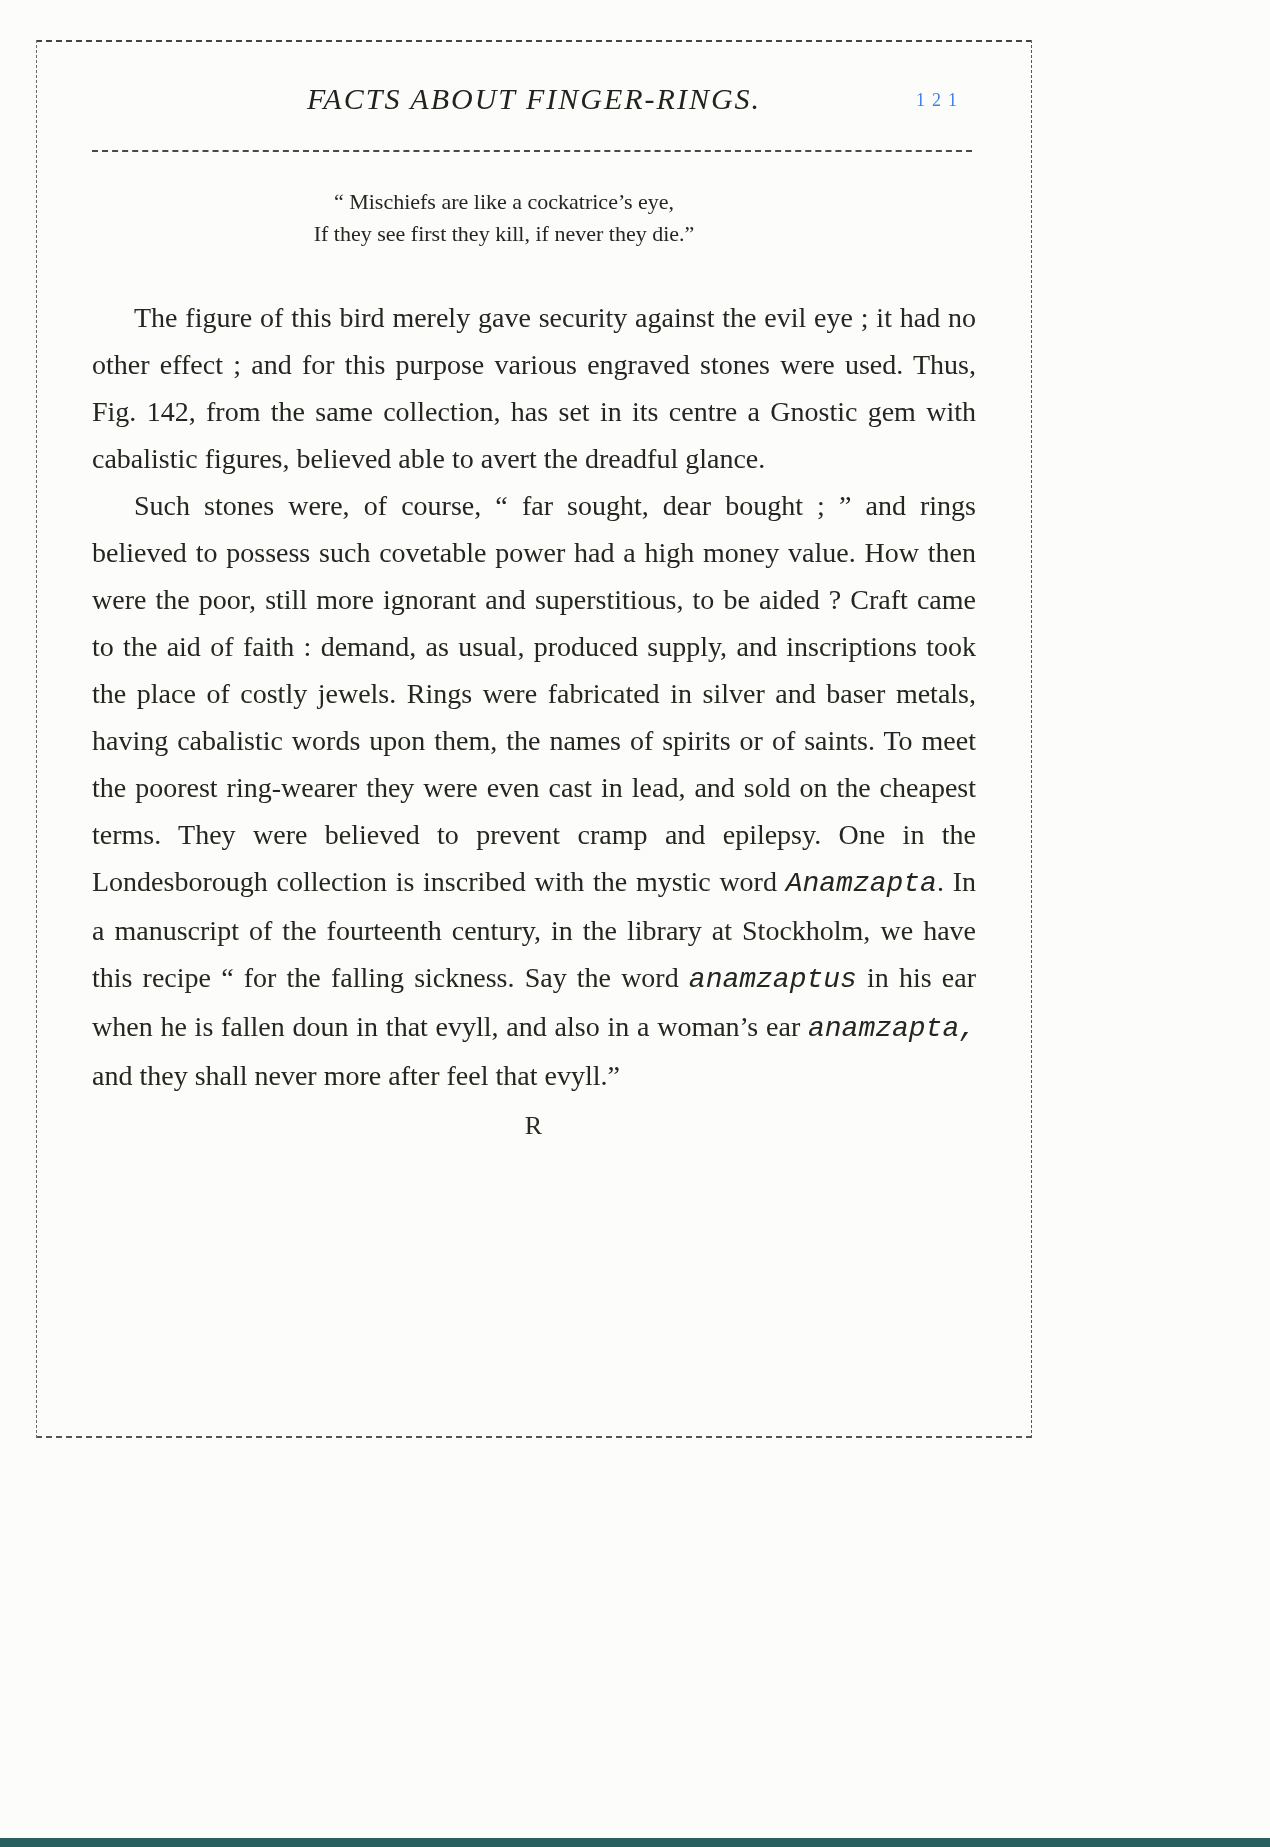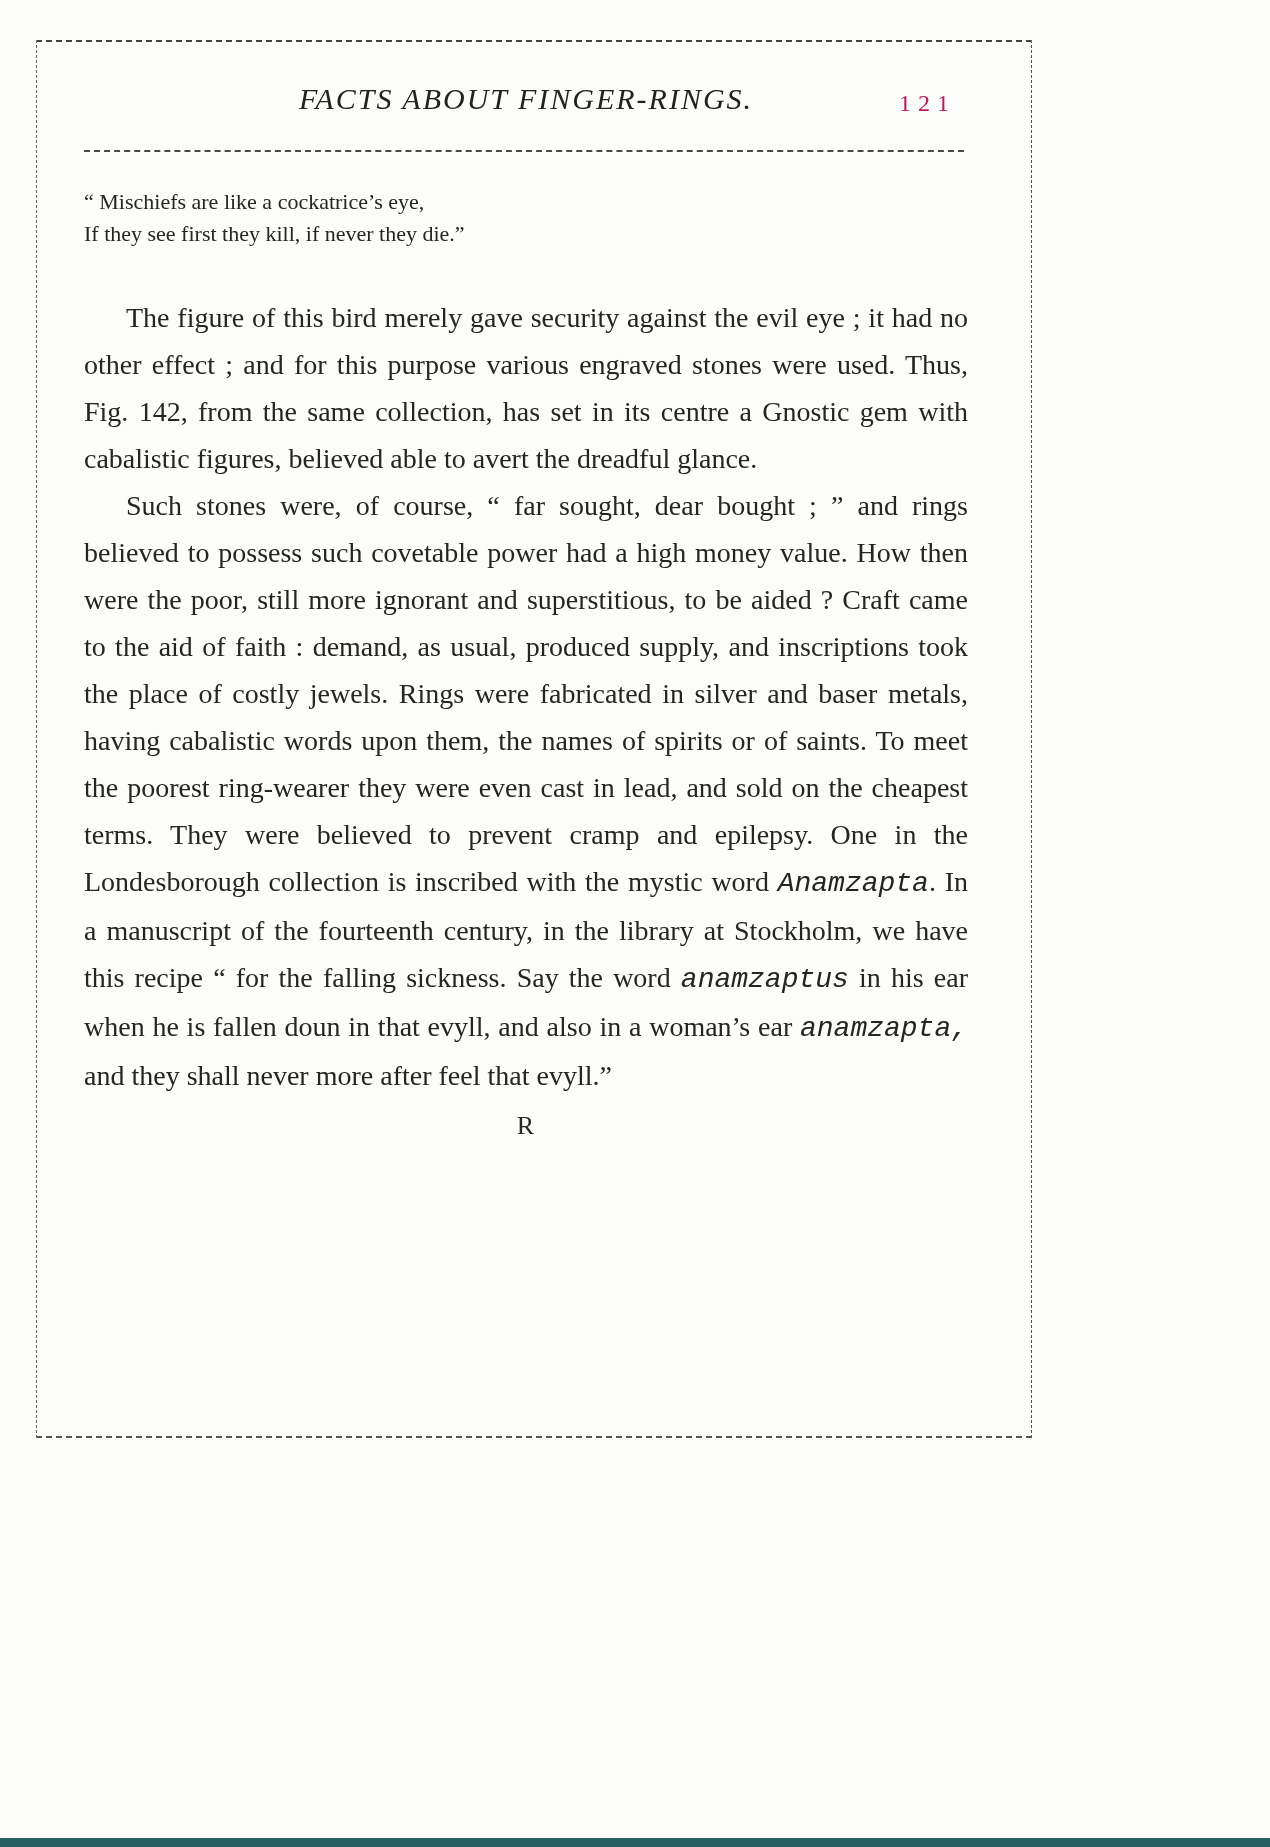--- a/index.html
+++ b/index.html
@@ -24,21 +24,21 @@
     width: 996px;
     height: 1398px;
     border-top: 2px dashed #44433e;
     border-bottom: 2px dashed #55544e;
     border-left: 1px dashed #6a6962;
     border-right: 1px dashed #55544e;
     pointer-events: none;
   }
   .inner {
     position: absolute;
-    left: 20px;
+    left: 28px;
     top: 40px;
     width: 996px;
     height: 1398px;
     padding: 0 48px 0 64px;
   }
   .running-head {
     position: relative;
     margin-top: 42px;
     height: 46px;
   }
@@ -47,43 +47,43 @@
     text-align: center;
     font-style: italic;
     font-size: 30px;
     letter-spacing: 2px;
     color: #23221c;
   }
   .page-number {
     position: absolute;
     right: 12px;
     top: 8px;
-    font-size: 24px;
+    font-size: 18px;
     letter-spacing: 7px;
-    color: #be185d;
+    color: #3b82f6;
     text-align: center;
   }
   .head-rule {
     border: none;
     border-top: 2px dashed #4a4943;
     margin: 22px 4px 0 0;
   }
   .page-body {
     margin-top: 30px;
     font-size: 28px;
     line-height: 47px;
     text-align: justify;
   }
   .page-body p {
     text-indent: 42px;
     margin: 0;
   }
   .page-body p + p { margin-top: 0; }
   .quote {
-    text-align: left;
+    text-align: center;
     font-size: 22px;
     line-height: 32px;
     margin: 34px 60px 44px 0;
     text-indent: 0;
   }
   .quote div { text-indent: 0; }
   .sig-line {
     text-align: center;
     font-size: 26px;
     letter-spacing: 1px;

